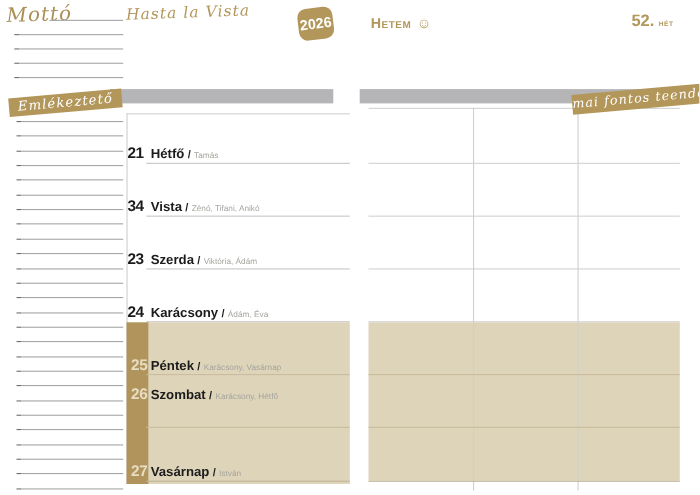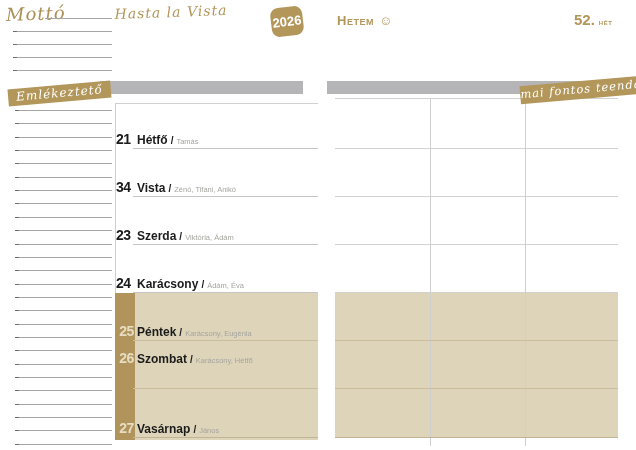--- a/index.html
+++ b/index.html
@@ -167,33 +167,33 @@
   <div class="abs day-row" style="top:275px">
     <span class="day-num">24</span>
     <span class="day-name">Karácsony</span>
     <span class="day-slash">/</span>
     <span class="day-names">Ádám, Éva</span>
   </div>
   <div class="abs day-row weekend" style="top:323px">
     <span class="day-num">25</span>
     <span class="day-name">Péntek</span>
     <span class="day-slash">/</span>
-    <span class="day-names">Karácsony, Eugénia</span>
+    <span class="day-names">Karácsony, Vasárnap</span>
   </div>
   <div class="abs day-row weekend" style="top:350px">
     <span class="day-num">26</span>
     <span class="day-name">Szombat</span>
     <span class="day-slash">/</span>
     <span class="day-names">Karácsony, Hétfő</span>
   </div>
   <div class="abs day-row weekend" style="top:420px">
     <span class="day-num">27</span>
     <span class="day-name">Vasárnap</span>
     <span class="day-slash">/</span>
-    <span class="day-names">János</span>
+    <span class="day-names">István</span>
   </div>
 
   <div class="abs tan-right z2"></div>
   <div id="right-grid">
       <div class="abs grid-h" style="left: 335px; top: 98px; width: 283px;"></div>
       <div class="abs grid-h" style="left: 335px; top: 148px; width: 283px;"></div>
       <div class="abs grid-h" style="left: 335px; top: 196px; width: 283px;"></div>
       <div class="abs grid-h" style="left: 335px; top: 244px; width: 283px;"></div>
       <div class="abs grid-h" style="left: 335px; top: 292px; width: 283px;"></div>
       <div class="abs sep sep-tan" style="left: 335px; top: 340px; width: 283px; z-index: 4;"></div>

